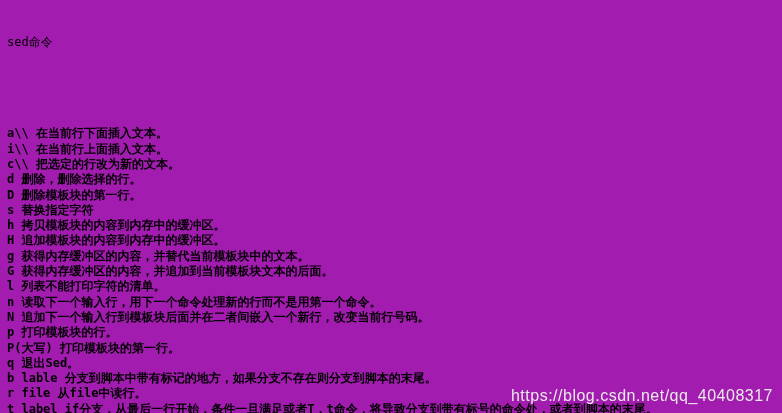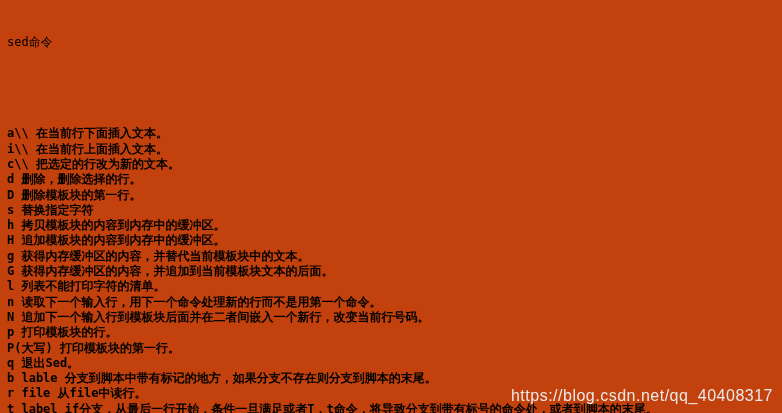--- a/index.html
+++ b/index.html
@@ -4,21 +4,21 @@
 <style>
   html, body {
     margin: 0;
     padding: 0;
     background: #ffffff;
   }
   .page {
     position: relative;
     width: 782px;
     height: 413px;
-    background: #c2410c;
+    background: #a21caf;
     overflow: hidden;
     font-family: "DejaVu Sans Mono", "Liberation Mono", monospace;
     font-size: 12px;
     line-height: 15.3px;
     color: #000000;
   }
   .text-block {
     position: absolute;
     top: 4px;
     left: 7px;

